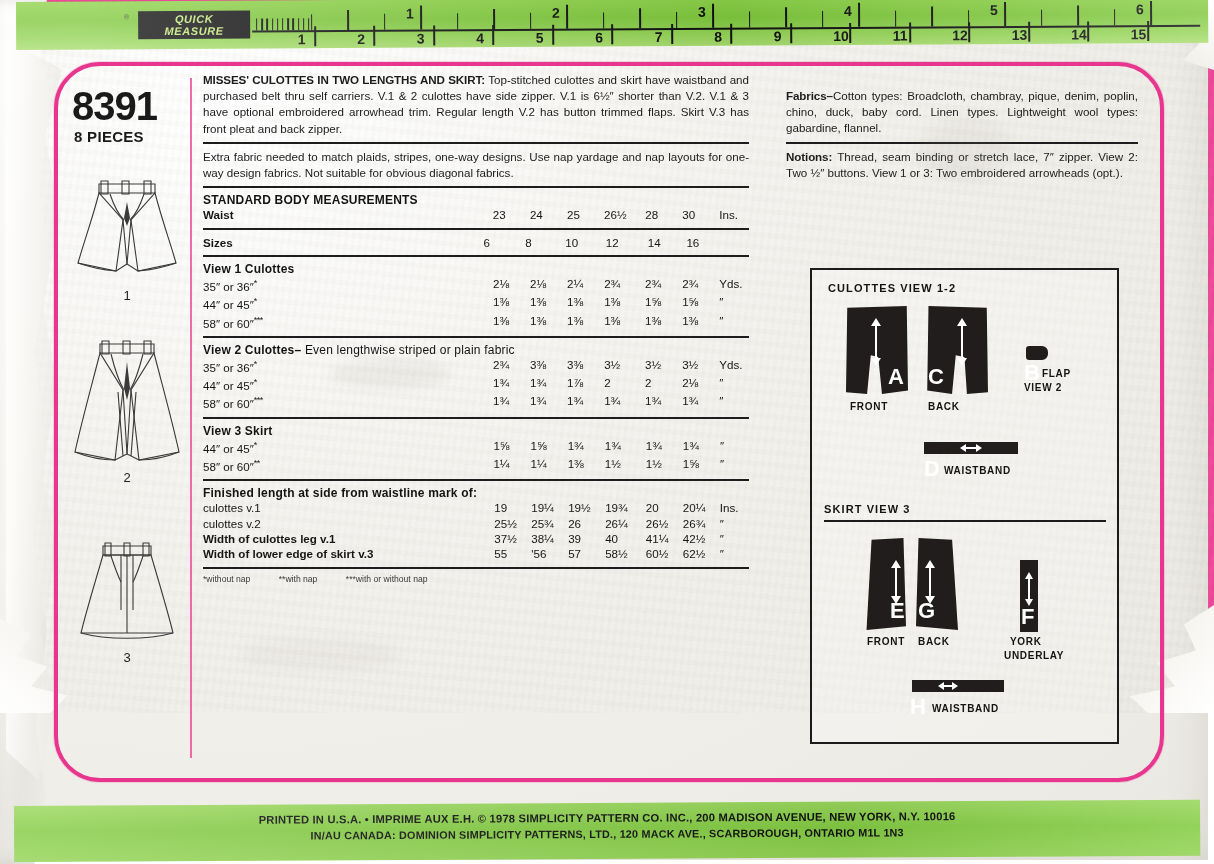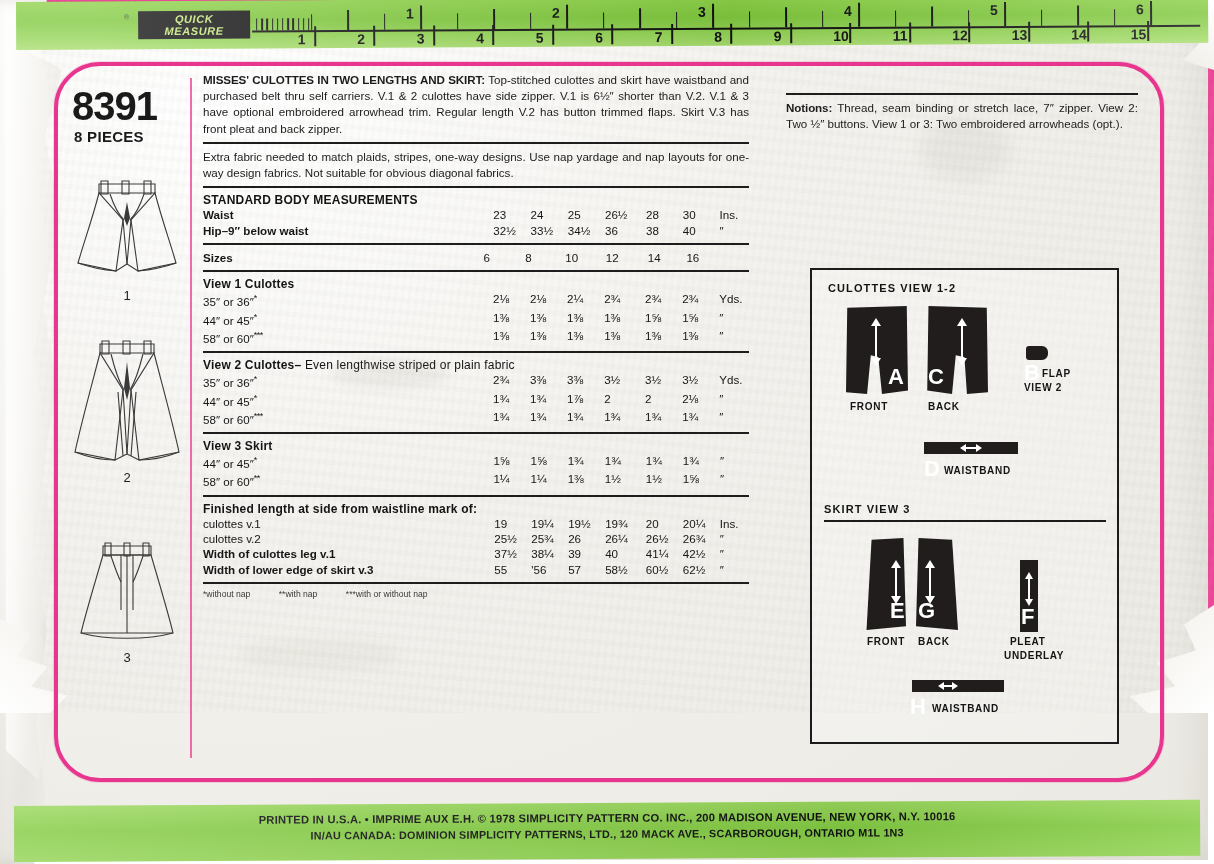--- a/index.html
+++ b/index.html
@@ -350,30 +350,20 @@
           <tr>
         <td class="lbl b">Waist</td>
         <td class="v">23</td>
         <td class="v">24</td>
         <td class="v">25</td>
         <td class="v w">26½</td>
         <td class="v">28</td>
         <td class="v">30</td>
         <td class="u">Ins.</td>
       </tr>
-      <tr>
-        <td class="lbl b">Hip–9″ below waist</td>
-        <td class="v">32½</td>
-        <td class="v">33½</td>
-        <td class="v">34½</td>
-        <td class="v w">36</td>
-        <td class="v">38</td>
-        <td class="v">40</td>
-        <td class="u">″</td>
-      </tr>
     </tbody>
       </table>
 
     <div class="hr"></div>
 
     <table class="y">
       <tbody>
           <tr>
         <td class="lbl b">Sizes</td>
         <td class="v" style="padding-left:7px">6</td>
@@ -542,20 +532,21 @@
     <div class="hr"></div>
 
     <div class="footnote">
       <span>*without nap</span>
       <span>**with nap</span>
       <span>***with or without nap</span>
     </div>
   </div>
 
   <div class="col-right">
+    <div class="desc"><b>Fabrics–</b><span>Cotton types: Broadcloth, chambray, pique, denim, poplin, chino, duck, baby cord. Linen types. Lightweight wool types: gabardine, flannel.</span></div>
     <div class="hr"></div>
     <div class="desc"><b>Notions:</b><span> Thread, seam binding or stretch lace, 7″ zipper. View 2: Two ½″ buttons. View 1 or 3: Two embroidered arrowheads (opt.).</span></div>
   </div>
 
   <div class="diagbox">
 
     <div class="dlabel" style="left:16px;top:12px;">CULOTTES   VIEW 1-2</div>
 
     <div class="piece" style="left:34px;top:36px;width:62px;height:88px;
                 clip-path:polygon(2% 2%,98% 0,100% 96%,58% 100%,52% 58%,40% 56%,34% 100%,0 98%);"></div>
@@ -614,21 +605,21 @@
     <div class="plet" style="left:106px;top:330px;">G</div>
     <div class="pcap" style="left:106px;top:366px;">BACK</div>
 
     <div class="piece" style="left:208px;top:290px;width:18px;height:72px;"></div>
     <svg style="position:absolute;left:209px;top:302px;" width="16" height="34">
       <line x1="8" y1="4" x2="8" y2="30" stroke="#fff" stroke-width="2"></line>
       <path d="M8 0 L4 7 L12 7 Z" fill="#fff"></path>
         <path d="M8 34 L4 27 L12 27 Z" fill="#fff"></path>
     </svg>
     <div class="plet" style="left:209px;top:336px;">F</div>
-    <div class="pcap" style="left:198px;top:366px;">PLEAT</div>
+    <div class="pcap" style="left:198px;top:366px;">YORK</div>
     <div class="pcap" style="left:192px;top:380px;">UNDERLAY</div>
 
     <div class="piece" style="left:100px;top:410px;width:92px;height:12px;"></div>
     <svg style="position:absolute;left:126px;top:411px;" width="20" height="10">
       <line x1="4" y1="5" x2="16" y2="5" stroke="#fff" stroke-width="2"></line>
       <path d="M0 5 L6 1 L6 9 Z" fill="#fff"></path>
         <path d="M20 5 L14 1 L14 9 Z" fill="#fff"></path>
     </svg>
     <div class="plet" style="left:98px;top:426px;">H</div>
     <div class="pcap" style="left:120px;top:433px;">WAISTBAND</div>

